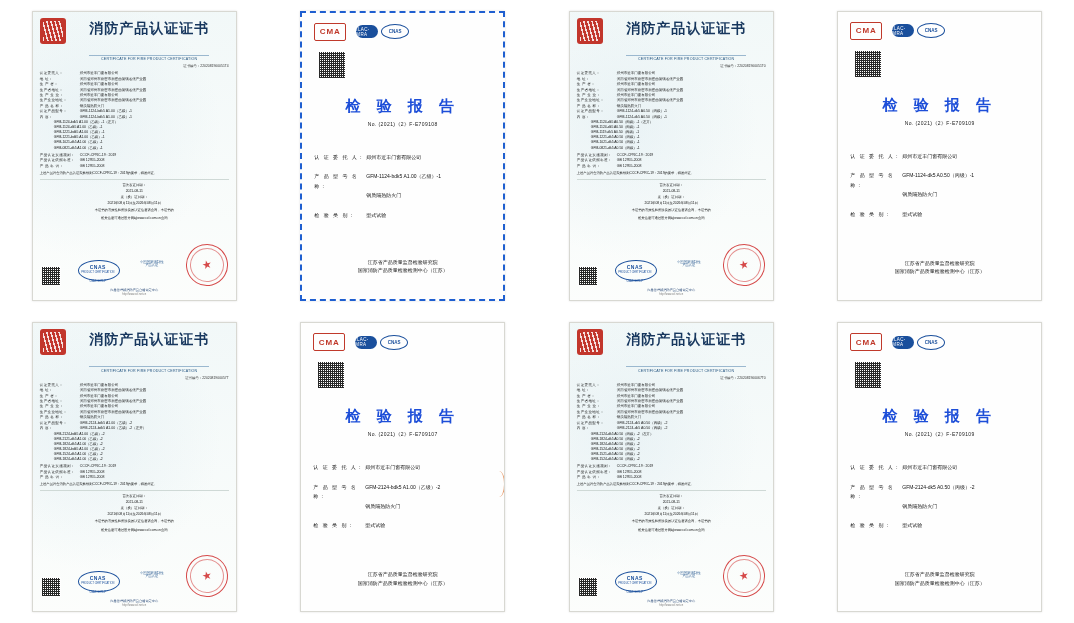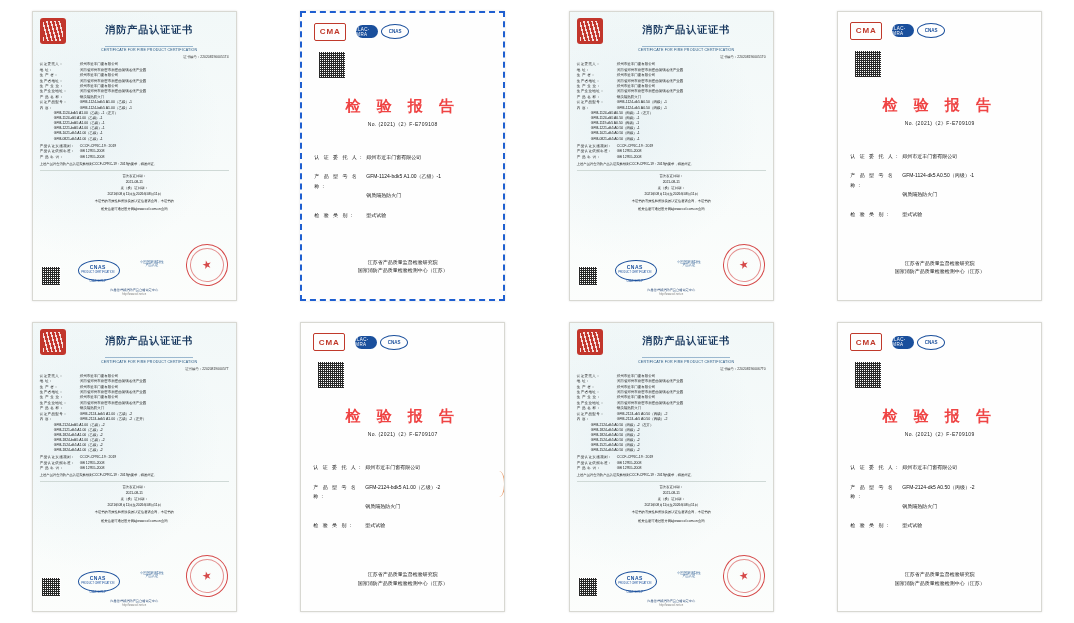--- a/index.html
+++ b/index.html
@@ -56,22 +56,22 @@
     overflow:hidden;
   }
   .cmalogo:after{
     content:"";position:absolute;left:3px;top:3px;right:3px;bottom:3px;
     background:
       repeating-linear-gradient(75deg,#fff 0 1.5px,transparent 1.5px 4px);
     opacity:.85;
   }
   .cert-titles{flex:1;text-align:center;margin-top:1px;}
   .cert-cn{
-    font-size:10px;font-weight:bold;color:#17375e;letter-spacing:1px;
-    border-bottom:1px solid #9bb8cf;padding-bottom:9px;display:inline-block;
+    font-size:14px;font-weight:bold;color:#17375e;letter-spacing:1px;
+    border-bottom:1px solid #9bb8cf;padding-bottom:17px;display:inline-block;
   }
   .cert-en{font-size:3.6px;color:#1d4f7c;letter-spacing:.2px;margin-top:1.5px;}
   .cert-no{font-size:3.4px;color:#333;text-align:right;margin-top:3px;}
 
   .fields{margin-top:3px;}
   .f{display:flex;font-size:3.5px;line-height:1.55;color:#1a1a1a;}
   .f .k{width:40px;flex:0 0 40px;letter-spacing:.4px;color:#111;}
   .f .v{flex:1;}
   .sub{font-size:3.4px;line-height:1.5;color:#111;padding-left:14px;}
   .note{font-size:3.3px;line-height:1.5;color:#111;margin-top:2px;}
@@ -139,21 +139,21 @@
   .rep-cnas .bubble{
     width:22px;height:13px;border-radius:7px;background:#1a4f9c;color:#fff;
     font-size:4.5px;display:flex;align-items:center;justify-content:center;letter-spacing:.4px;
   }
   .rep-cnas .oval2{
     width:26px;height:13px;border-radius:50%;border:1px solid #1a4f9c;color:#1a4f9c;
     font-size:4.5px;display:flex;align-items:center;justify-content:center;font-weight:bold;
   }
   .rep-qr{margin:10px 0 0 4px;}
   .rep-title{
-    text-align:center;font-size:15px;font-weight:bold;color:#ef4444;letter-spacing:6px;margin-top:18px;
+    text-align:center;font-size:15px;font-weight:bold;color:#1d4ed8;letter-spacing:6px;margin-top:18px;
   }
   .rep-no{text-align:center;font-size:5px;color:#222;margin-top:5px;letter-spacing:.4px;}
   .rep-fields{margin-top:26px;}
   .rf{display:flex;font-size:5px;line-height:1.9;color:#111;}
   .rf .k{width:52px;flex:0 0 52px;letter-spacing:1.5px;}
   .rf .v{flex:1;}
   .rf .v2{font-size:5px;}
   .rep-foot{margin-top:auto;text-align:center;font-size:5px;color:#111;line-height:1.7;padding-bottom:14px;}
   .curl{
     position:absolute;right:-1px;top:148px;width:9px;height:26px;

